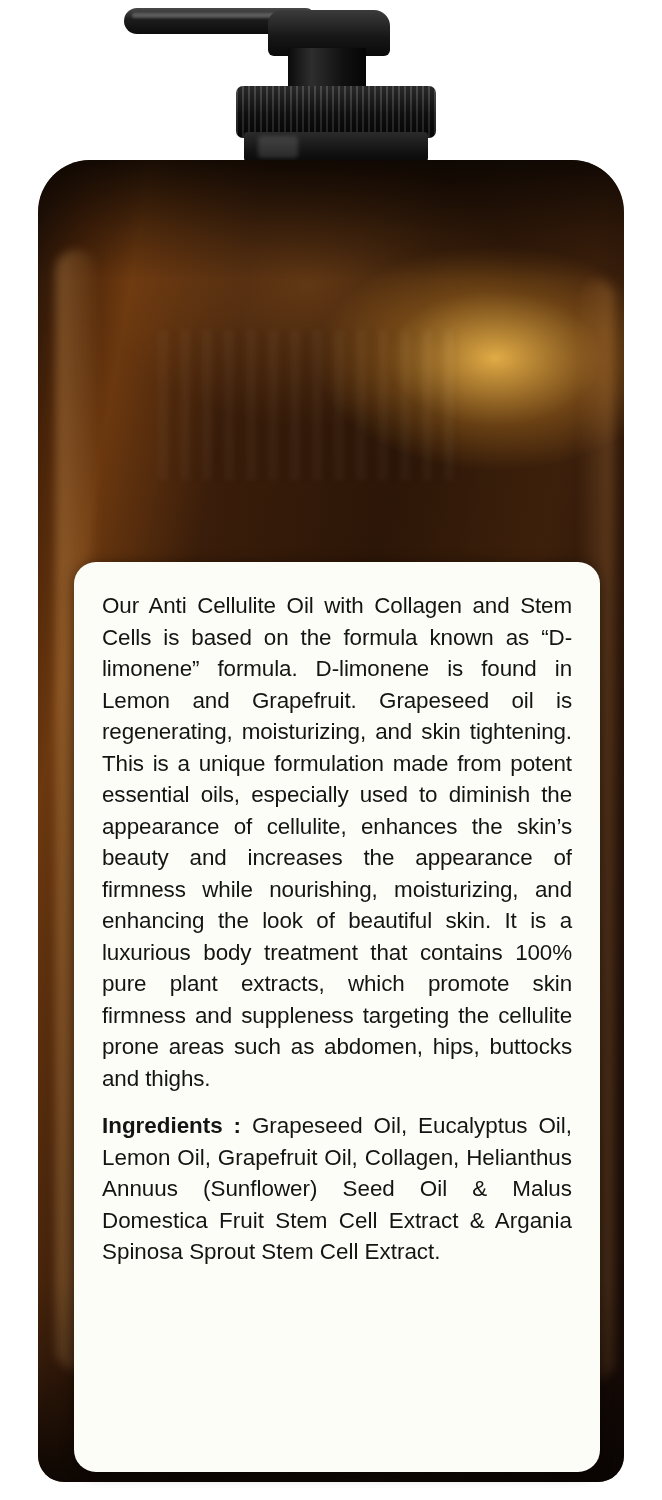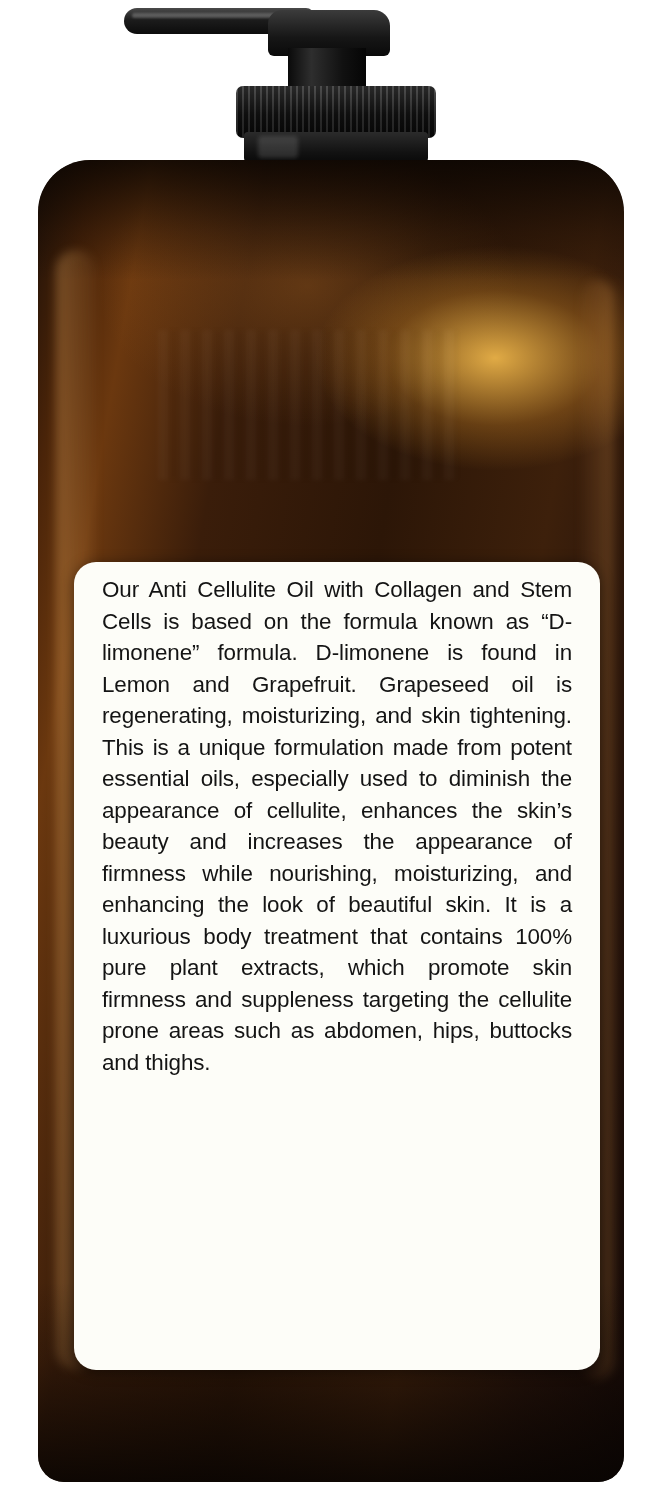--- a/index.html
+++ b/index.html
@@ -182,25 +182,25 @@
     left: 0; bottom: 0; width: 100%; height: 200px;
     background: linear-gradient(0deg, rgba(8,4,2,0.88) 0%, rgba(20,10,5,0.30) 60%, rgba(20,10,5,0) 100%);
   }
 
   
   .label {
     position: absolute;
     left: 74px;
     top: 562px;
     width: 526px;
-    height: 808px;
+    height: 910px;
     background: #fdfdf8;
     border-radius: 22px;
     box-shadow: 0 2px 14px rgba(0,0,0,0.45);
-    padding: 12px 28px 22px 28px;
+    padding: 28px 28px 22px 28px;
     box-sizing: border-box;
     color: #1a1a1a;
   }
   .label-body p {
     margin: 0;
     font-size: 22.4px;
     line-height: 31.5px;
     text-align: justify;
     text-justify: inter-word;
     color: #141414;
@@ -235,15 +235,18 @@
     <div class="reflection-band"></div>
     <div class="highlight-left"></div>
     <div class="highlight-right"></div>
     <div class="bottle-bottom-shade"></div>
   </div>
 
   <div class="label">
     <div class="label-body">
       <p>Our Anti Cellulite Oil with Collagen and Stem Cells is based on the formula known as “D-limonene” formula. D-limonene is found in Lemon and Grapefruit. Grapeseed oil is regenerating, moisturizing, and skin tightening. This is a unique formulation made from potent essential oils, especially used to diminish the appearance of cellulite, enhances the skin’s beauty and increases the appearance of firmness while nourishing, moisturizing, and enhancing the look of beautiful skin. It is a luxurious body treatment that contains 100% pure plant extracts, which promote skin firmness and suppleness targeting the cellulite prone areas such as abdomen, hips, buttocks and thighs.</p>
     </div>
+    <div class="label-ingredients">
+      <span class="ing-head">Ingredients :</span><span> Grapeseed Oil, Eucalyptus Oil, Lemon Oil, Grapefruit Oil, Collagen, Helianthus Annuus (Sunflower) Seed Oil &amp; Malus Domestica Fruit Stem Cell Extract &amp; Argania Spinosa Sprout Stem Cell Extract.</span>
+    </div>
   </div>
 
 </div>
 
 </body></html>

